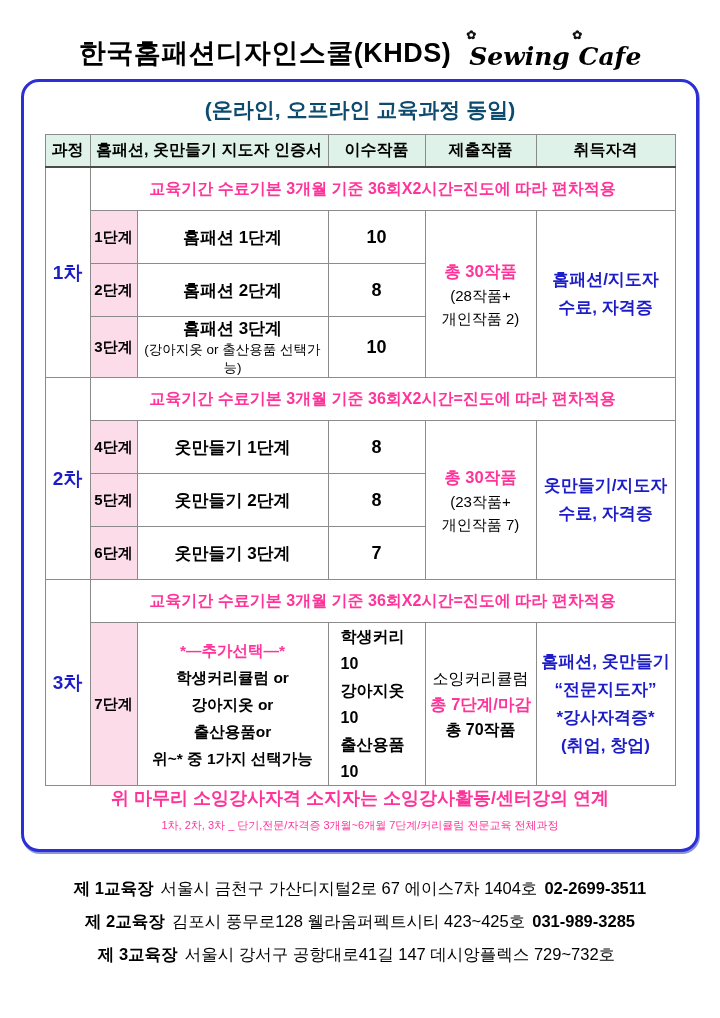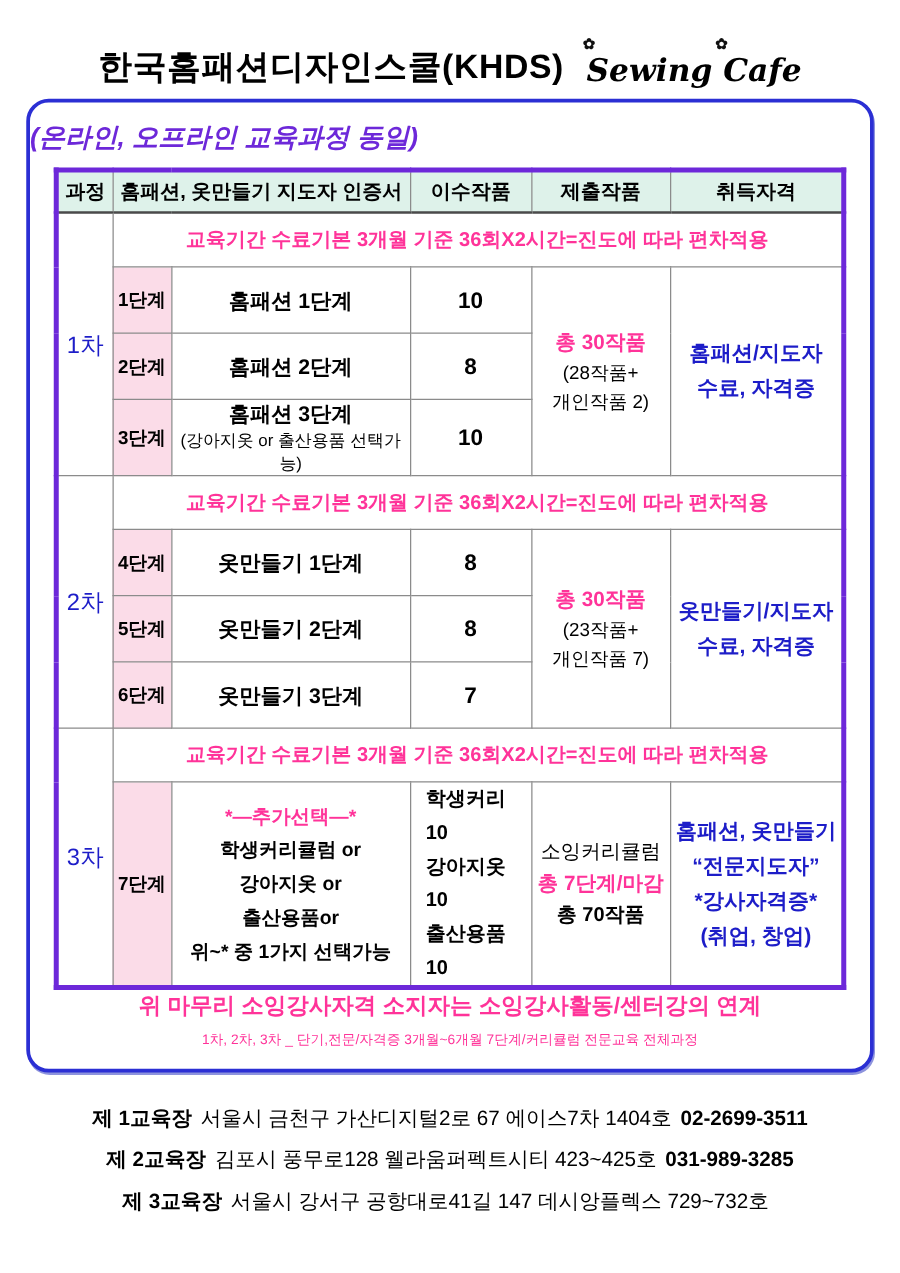--- a/index.html
+++ b/index.html
@@ -11,29 +11,29 @@
   .school-name { font-size:27px; font-weight:bold; letter-spacing:0.5px; }
   .logo { position:relative; font-family:"DejaVu Serif", serif; font-style:italic; font-size:25px; font-weight:bold; padding-top:10px; }
   .logo .flower { position:absolute; top:-4px; font-size:12px; font-style:normal; color:#111; }
   .logo .f1 { left:-3px; }
   .logo .f2 { left:103px; }
 
   
   .frame { width:672px; margin:8px auto 0; border:3px solid #2b2fd4; border-radius:18px;
            box-shadow:1px 2px 0 #8d93dd; padding:12px 0 16px; background:#fff; }
   .frame-title { text-align:center; font-size:30px; font-weight:800; color:#000099; letter-spacing:1px; }
-  .frame-subtitle { font-size:21px; font-weight:bold; color:#6d28d9; margin-top:2px;font-style:italic; }
+  .frame-subtitle { text-align:center; font-size:21px; font-weight:bold; color:#0c4a6e; margin-top:2px; }
 
   
   table.sched { border-collapse:collapse; table-layout:fixed; width:630px; margin:10px auto 0;
-                border:4px solid #6d28d9; }
+                border:1px solid #6d28d9; }
   .sched th, .sched td { border:1px solid #8b8b8b; padding:0 2px; text-align:center; vertical-align:middle; }
   .sched thead th { background:#def2ea; height:31px; font-size:16px; font-weight:bold; border-bottom:2px solid #4a4a4a; }
   td.note { height:42px; color:#ff3399; font-weight:bold; font-size:16px; }
-  td.pro  { color:#1d1dc8; font-weight:400; font-size:19px;margin-left:30px; }
+  td.pro  { color:#1d1dc8; font-weight:700; font-size:19px;margin-left:30px; }
   td.step { background:#fbdce8; font-weight:bold; font-size:15px; }
   tr.step-row td { height:52px; }
   tr.tall td { height:58px; }
   tr.xtall td { height:145px; }
   td.name { font-weight:bold; font-size:17px; }
   .name-sub { font-size:13.5px; font-weight:normal; margin-top:1px; }
   td.count { font-size:18px; font-weight:bold; }
   .submit-hl { color:#ff3399; font-weight:800; font-size:16.5px; line-height:25px; }
   .submit-ln { font-size:15px; line-height:23px; }
   td.cert div { color:#1d1dc8; font-weight:800; font-size:17px; line-height:28px; }

